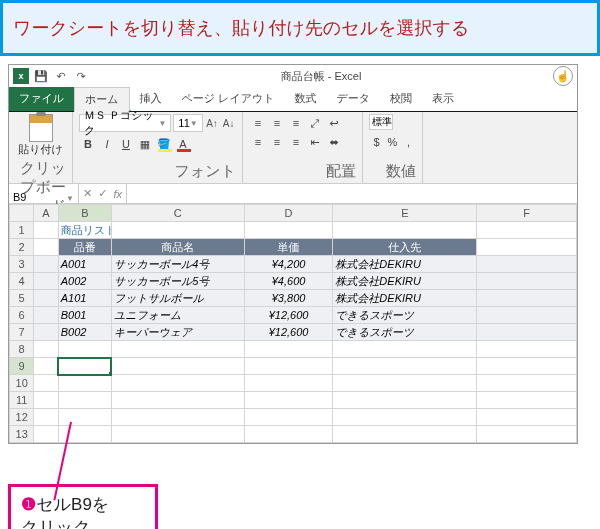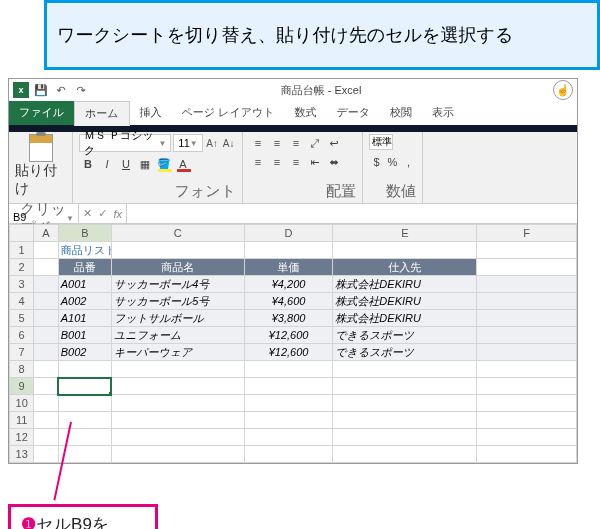--- a/index.html
+++ b/index.html
@@ -1,32 +1,32 @@
 <!DOCTYPE html>
 <html><head>
 <meta charset="utf-8">
 <style>
 * { box-sizing: border-box; margin: 0; padding: 0; font-family: "MS PGothic", sans-serif; }
 body { background: #fff; width: 600px; }
-.callout-top { border: 3px solid #0099e6; background: #e6f3ff; padding: 20px 10px; font-size: 18px; color: #000000; margin-bottom: 8px; margin-left: 44px; }
+.callout-top { border: 3px solid #0099e6; background: #e6f3ff; padding: 13px 10px; font-size: 18px; color: #b91c1c; margin-bottom: 8px; }
 .excel-window { border: 1px solid #999; width: 570px; margin-left: 8px; position: relative; }
 .titlebar { background: #fff; display: flex; align-items: center; font-size: 11px; height: 22px; }
 .titlebar .qat { display: flex; align-items: center; gap: 4px; padding-left: 4px; }
 .xl-logo { width: 16px; height: 16px; background: #217346; color: #fff; font-size: 9px; display: flex; align-items: center; justify-content: center; font-weight: bold; }
 .qat-btn { width: 16px; height: 16px; display: flex; align-items: center; justify-content: center; color: #555; font-size: 11px; }
 .titlebar .title { flex: 1; text-align: center; color: #444; }
 .touch-icon { width: 20px; height: 20px; border: 1px solid #999; border-radius: 50%; display: flex; align-items: center; justify-content: center; margin-right: 4px; color: #666; }
-.ribbon-tabs { display: flex; background: #fff; font-size: 11px; border-bottom: 7px solid #0f172a; }
+.ribbon-tabs { display: flex; background: #fff; font-size: 11px; border-bottom: 1px solid #0f172a; }
 .ribbon-tab { padding: 4px 10px; color: #444; cursor: pointer; }
 .ribbon-tab.file { background: #217346; color: #fff; }
 .ribbon-tab.active { border: 1px solid #ccc; border-bottom: 1px solid #f1f1f1; background: #f1f1f1; margin-bottom: -1px; }
 .ribbon-body { background: #f1f1f1; display: flex; border-bottom: 1px solid #ccc; height: 72px; }
 .ribbon-group { border-right: 1px solid #ccc; padding: 2px 6px; display: flex; flex-direction: column; justify-content: space-between; }
 .ribbon-group-label { font-size: 15px; color: #666; text-align: right; margin-top: auto; padding-top: 2px; }
-.paste-btn { display: flex; flex-direction: column; align-items: center; font-size: 14px; color: #333; }
+.paste-btn { display: flex; flex-direction: column; align-items: center; font-size: 11px; color: #333; }
 .paste-icon { width: 24px; height: 28px; background: linear-gradient(#d9a441,#d9a441 30%,#fff 30%,#fff); border: 1px solid #999; position: relative; }
 .paste-icon::after { content: ""; position: absolute; top: -3px; left: 6px; width: 10px; height: 4px; background: #888; border-radius: 2px; }
 .font-group { width: 170px; }
 .font-row { display: flex; gap: 2px; align-items: center; }
 .font-name { border: 1px solid #ccc; background: #fff; font-size: 11px; padding: 1px 4px; width: 100px; height: 18px; display: flex; align-items: center; justify-content: space-between; }
 .font-size { border: 1px solid #ccc; background: #fff; font-size: 11px; width: 32px; height: 18px; display: flex; align-items: center; justify-content: center; }
 .mini-btn { width: 16px; height: 16px; font-size: 10px; color: #555; display: flex; align-items: center; justify-content: center; }
 .font-row2 { display: flex; gap: 1px; margin-top: 3px; }
 .fmt-btn { width: 18px; height: 18px; border: 1px solid transparent; font-size: 11px; display: flex; align-items: center; justify-content: center; color: #444; }
 .align-group { width: 120px; }

